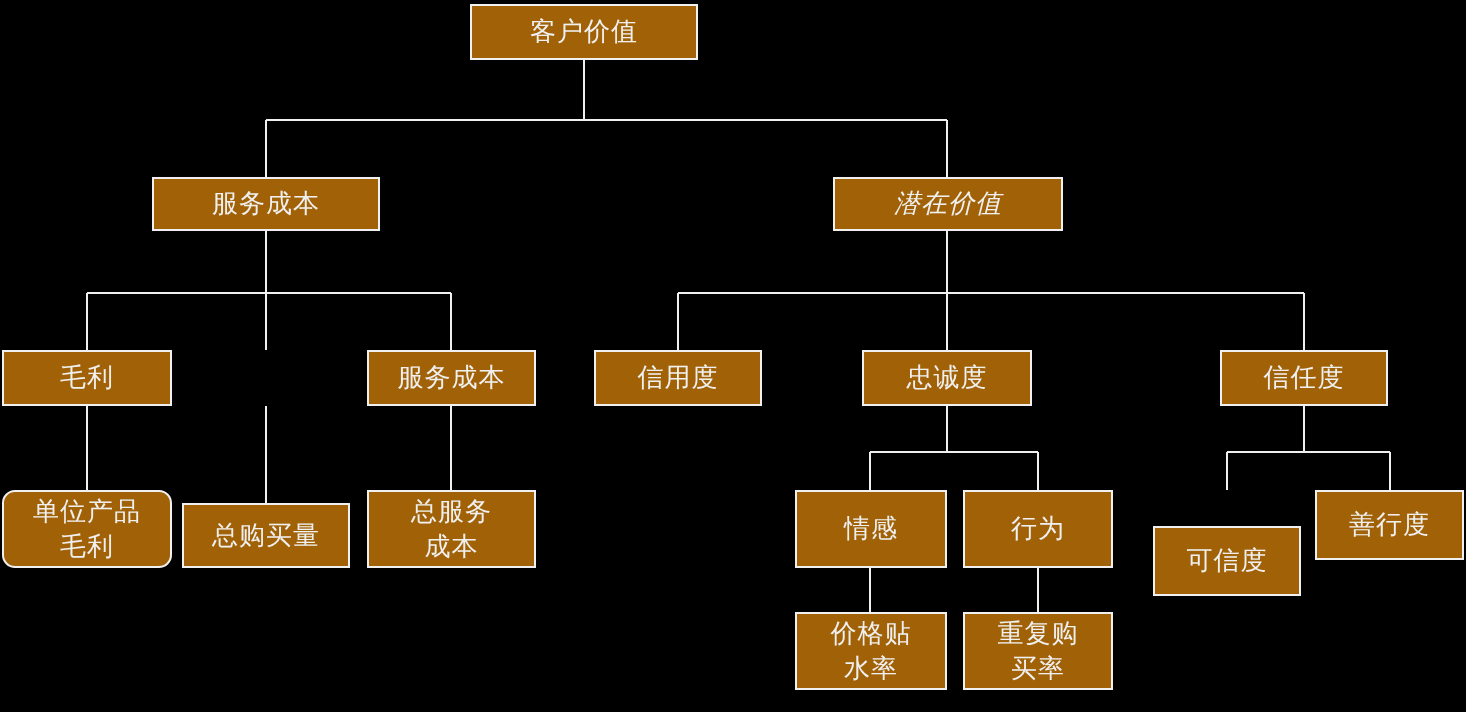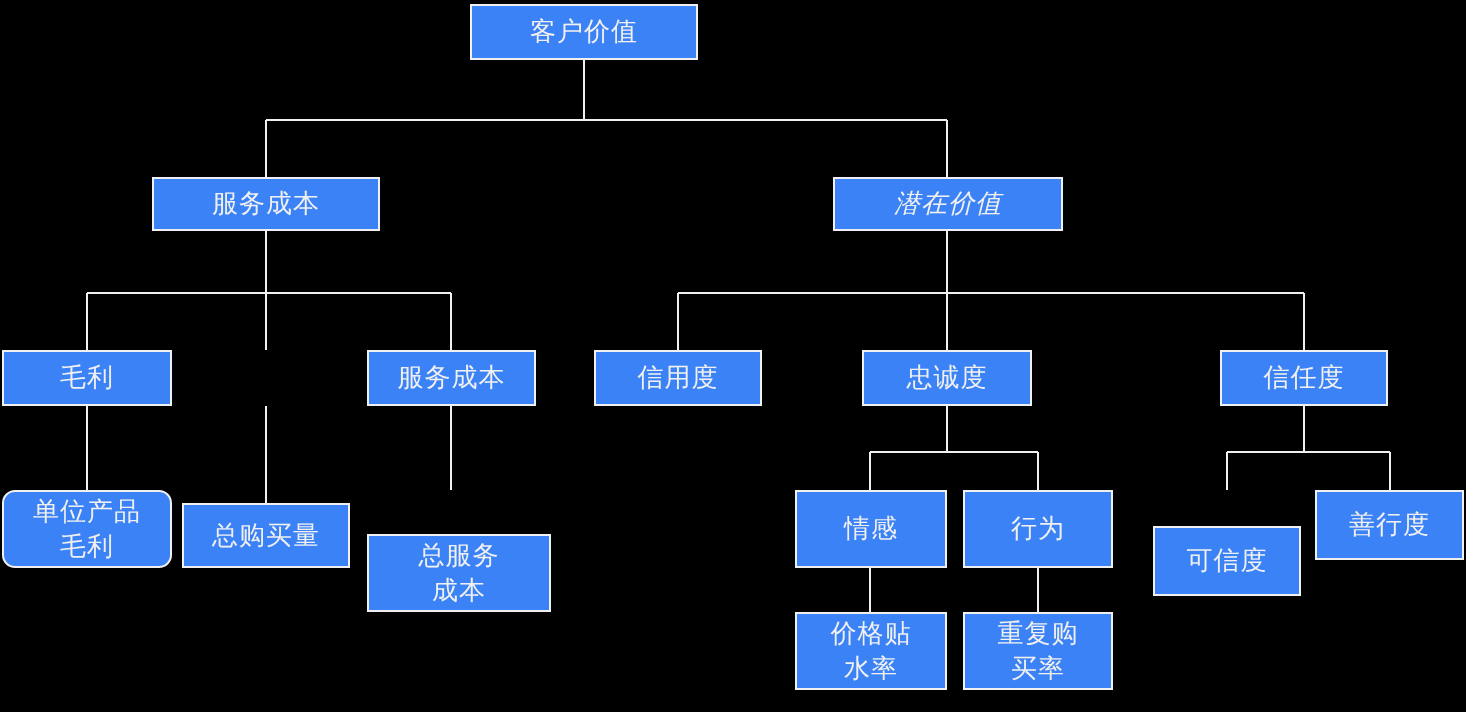--- a/index.html
+++ b/index.html
@@ -20,21 +20,21 @@
       left: 0;
       top: 0;
       width: 1466px;
       height: 712px;
     }
     .node {
       position: absolute;
       box-sizing: border-box;
       border: 2px solid #f0f0f0;
       color: #f0f0f0;
-      background: #3b82f6;
+      background: #a16207;
       display: flex;
       align-items: center;
       justify-content: center;
       text-align: center;
       font-size: 26px;
       line-height: 1.35;
       letter-spacing: 1px;
       white-space: pre-line;
     }
   </style>
@@ -60,21 +60,21 @@
 
   <div class="node" style="left:2px; top:350px; width:170px; height:56px;">毛利</div>
   <div class="node" style="left:367px; top:350px; width:169px; height:56px;">服务成本</div>
   <div class="node" style="left:594px; top:350px; width:168px; height:56px;">信用度</div>
   <div class="node" style="left:862px; top:350px; width:170px; height:56px;">忠诚度</div>
   <div class="node" style="left:1220px; top:350px; width:168px; height:56px;">信任度</div>
 
   <div class="node" style="left:2px; top:490px; width:170px; height:78px;border-radius:13px;">单位产品
 毛利</div>
   <div class="node" style="left:182px; top:503px; width:168px; height:65px;">总购买量</div>
-  <div class="node" style="left:367px; top:490px; width:184px; height:78px;margin-top:44px;">总服务
+  <div class="node" style="left:367px; top:490px; width:169px; height:78px;">总服务
 成本</div>
   <div class="node" style="left:795px; top:490px; width:152px; height:78px;">情感</div>
   <div class="node" style="left:963px; top:490px; width:150px; height:78px;">行为</div>
   <div class="node" style="left:1153px; top:490px; width:148px; height:70px;margin-top:36px;">可信度</div>
   <div class="node" style="left:1315px; top:490px; width:149px; height:70px;">善行度</div>
 
   <div class="node" style="left:795px; top:612px; width:152px; height:78px;">价格贴
 水率</div>
   <div class="node" style="left:963px; top:612px; width:150px; height:78px;">重复购
 买率</div>

